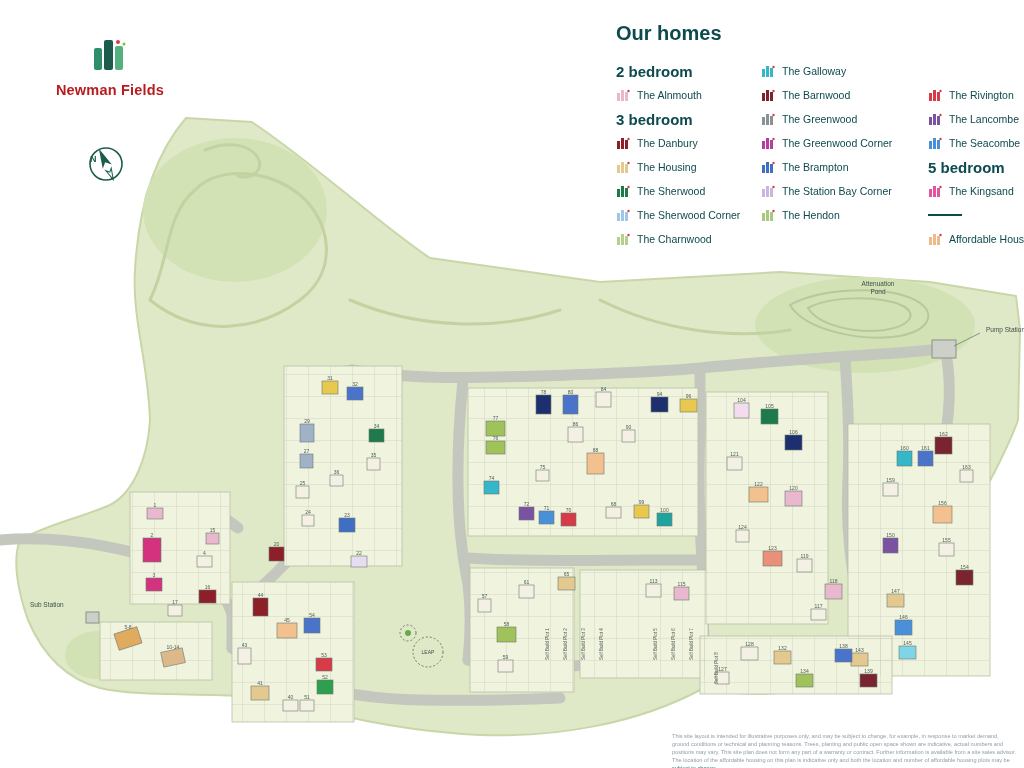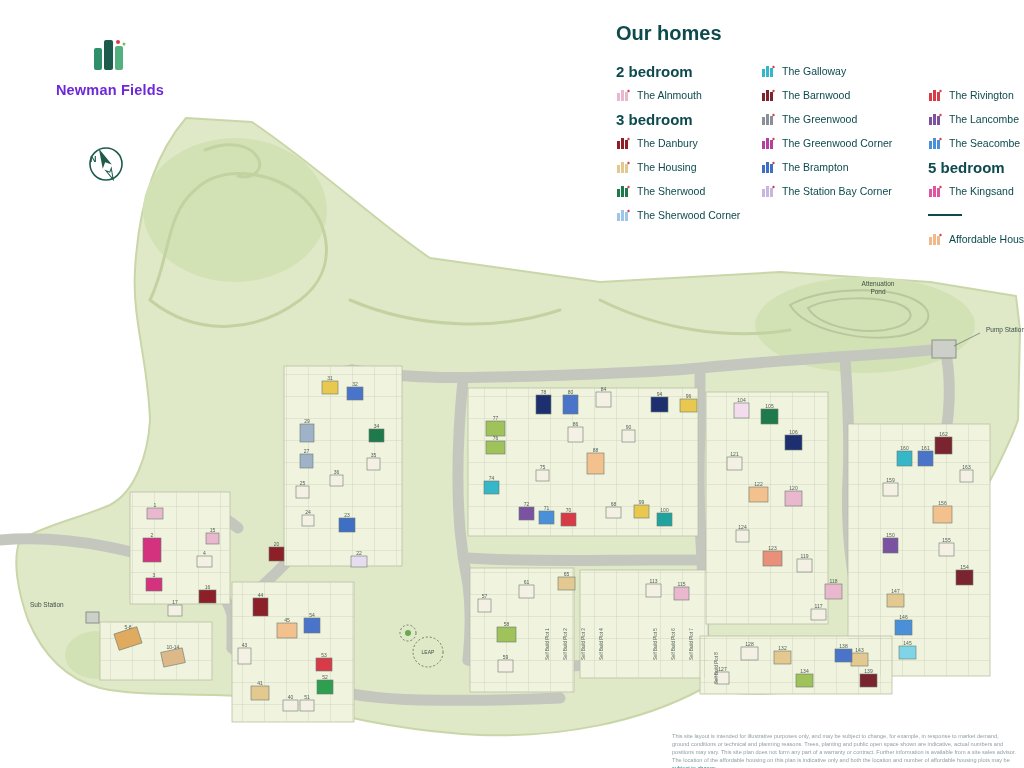--- a/index.html
+++ b/index.html
@@ -1,18 +1,18 @@
 <!DOCTYPE html>
 <html><head>
 <meta charset="utf-8">
 <style>
   html,body{margin:0;padding:0;width:1024px;height:768px;overflow:hidden;background:#ffffff;
     font-family:"Liberation Sans",sans-serif;position:relative}
   #map-svg{position:absolute;left:0;top:0}
-  .brand{position:absolute;left:52px;top:34px;width:116px;text-align:center;color:#6d28d9}
+  .brand{position:absolute;left:52px;top:34px;width:116px;text-align:center;color:#b91c1c}
   .brand-name{font-size:14.5px;font-weight:bold;margin-top:4px;letter-spacing:.2px}
   .compass{position:absolute;left:82px;top:140px}
   .legend{position:absolute;left:616px;top:22px;width:500px}
   .legend-title{font-size:20px;font-weight:bold;color:#0d4a4e;margin:0 0 14px 0}
   #legend-columns{display:flex}
   .leg-col{flex:0 0 auto}
   .leg-col:nth-child(1){width:145px}
   .leg-col:nth-child(2){width:167px}
   .leg-col:nth-child(3){width:160px}
   .leg-header{height:24px;display:flex;align-items:center;font-size:15px;font-weight:bold;color:#0d4a4e}
@@ -375,20 +375,31 @@
           <span class="leg-icon">
             <svg width="14" height="14" viewBox="0 0 14 14">
               <rect x="1" y="5" width="3" height="8" fill="#9fc6e8"></rect>
               <rect x="5" y="2" width="3" height="11" fill="#9fc6e8"></rect>
               <rect x="9" y="4" width="3" height="9" fill="#9fc6e8"></rect>
               <circle cx="12.5" cy="3" r="1.2" fill="#d63b47"></circle>
             </svg>
           </span>
           <span class="leg-label">The Sherwood Corner</span>
         </div>
+        <div class="leg-item">
+          <span class="leg-icon">
+            <svg width="14" height="14" viewBox="0 0 14 14">
+              <rect x="1" y="5" width="3" height="8" fill="#b5cf8e"></rect>
+              <rect x="5" y="2" width="3" height="11" fill="#b5cf8e"></rect>
+              <rect x="9" y="4" width="3" height="9" fill="#b5cf8e"></rect>
+              <circle cx="12.5" cy="3" r="1.2" fill="#d63b47"></circle>
+            </svg>
+          </span>
+          <span class="leg-label">The Charnwood</span>
+        </div>
       </div>
       <div class="leg-col">
         <div class="leg-item">
           <span class="leg-icon">
             <svg width="14" height="14" viewBox="0 0 14 14">
               <rect x="1" y="5" width="3" height="8" fill="#35b6c9"></rect>
               <rect x="5" y="2" width="3" height="11" fill="#35b6c9"></rect>
               <rect x="9" y="4" width="3" height="9" fill="#35b6c9"></rect>
               <circle cx="12.5" cy="3" r="1.2" fill="#d63b47"></circle>
             </svg>
@@ -443,20 +454,31 @@
           <span class="leg-icon">
             <svg width="14" height="14" viewBox="0 0 14 14">
               <rect x="1" y="5" width="3" height="8" fill="#c9b6dd"></rect>
               <rect x="5" y="2" width="3" height="11" fill="#c9b6dd"></rect>
               <rect x="9" y="4" width="3" height="9" fill="#c9b6dd"></rect>
               <circle cx="12.5" cy="3" r="1.2" fill="#d63b47"></circle>
             </svg>
           </span>
           <span class="leg-label">The Station Bay Corner</span>
         </div>
+        <div class="leg-item">
+          <span class="leg-icon">
+            <svg width="14" height="14" viewBox="0 0 14 14">
+              <rect x="1" y="5" width="3" height="8" fill="#a8c97f"></rect>
+              <rect x="5" y="2" width="3" height="11" fill="#a8c97f"></rect>
+              <rect x="9" y="4" width="3" height="9" fill="#a8c97f"></rect>
+              <circle cx="12.5" cy="3" r="1.2" fill="#d63b47"></circle>
+            </svg>
+          </span>
+          <span class="leg-label">The Hendon</span>
+        </div>
       </div>
       <div class="leg-col">
         <div class="leg-header">&nbsp;</div>
         <div class="leg-item">
           <span class="leg-icon">
             <svg width="14" height="14" viewBox="0 0 14 14">
               <rect x="1" y="5" width="3" height="8" fill="#d63b47"></rect>
               <rect x="5" y="2" width="3" height="11" fill="#d63b47"></rect>
               <rect x="9" y="4" width="3" height="9" fill="#d63b47"></rect>
               <circle cx="12.5" cy="3" r="1.2" fill="#d63b47"></circle>

